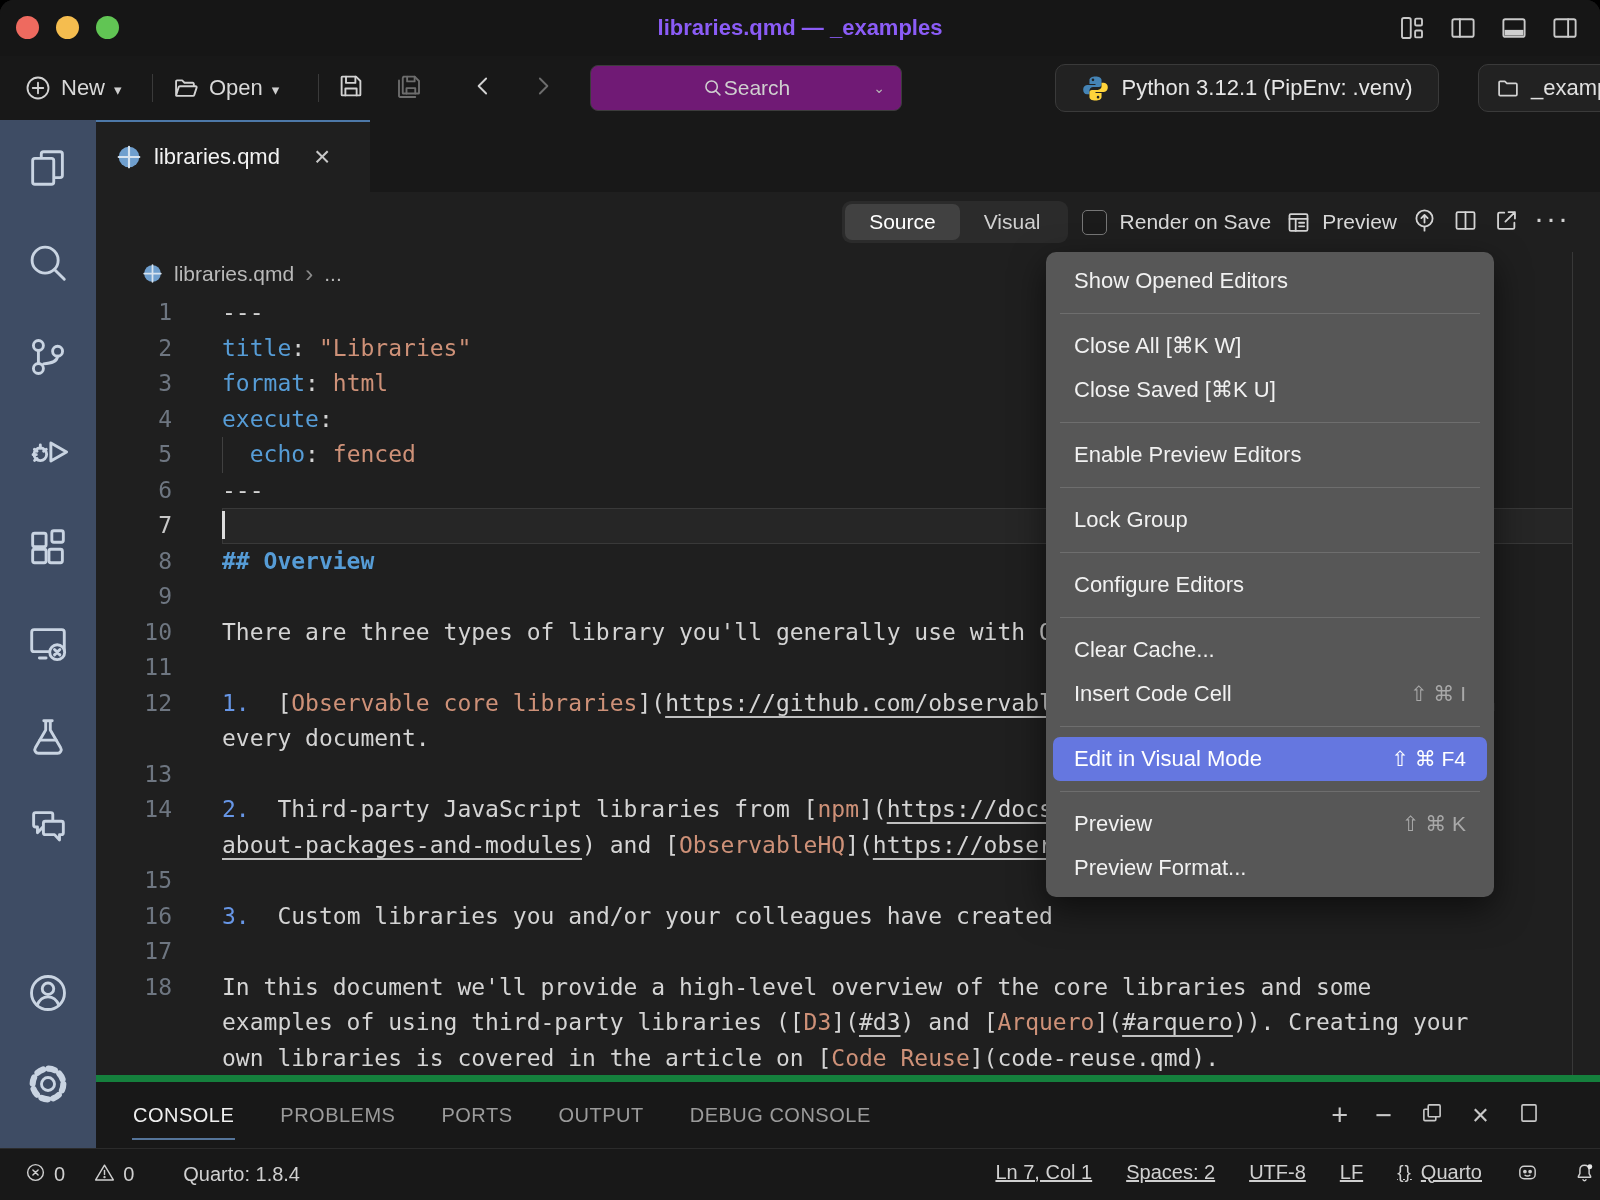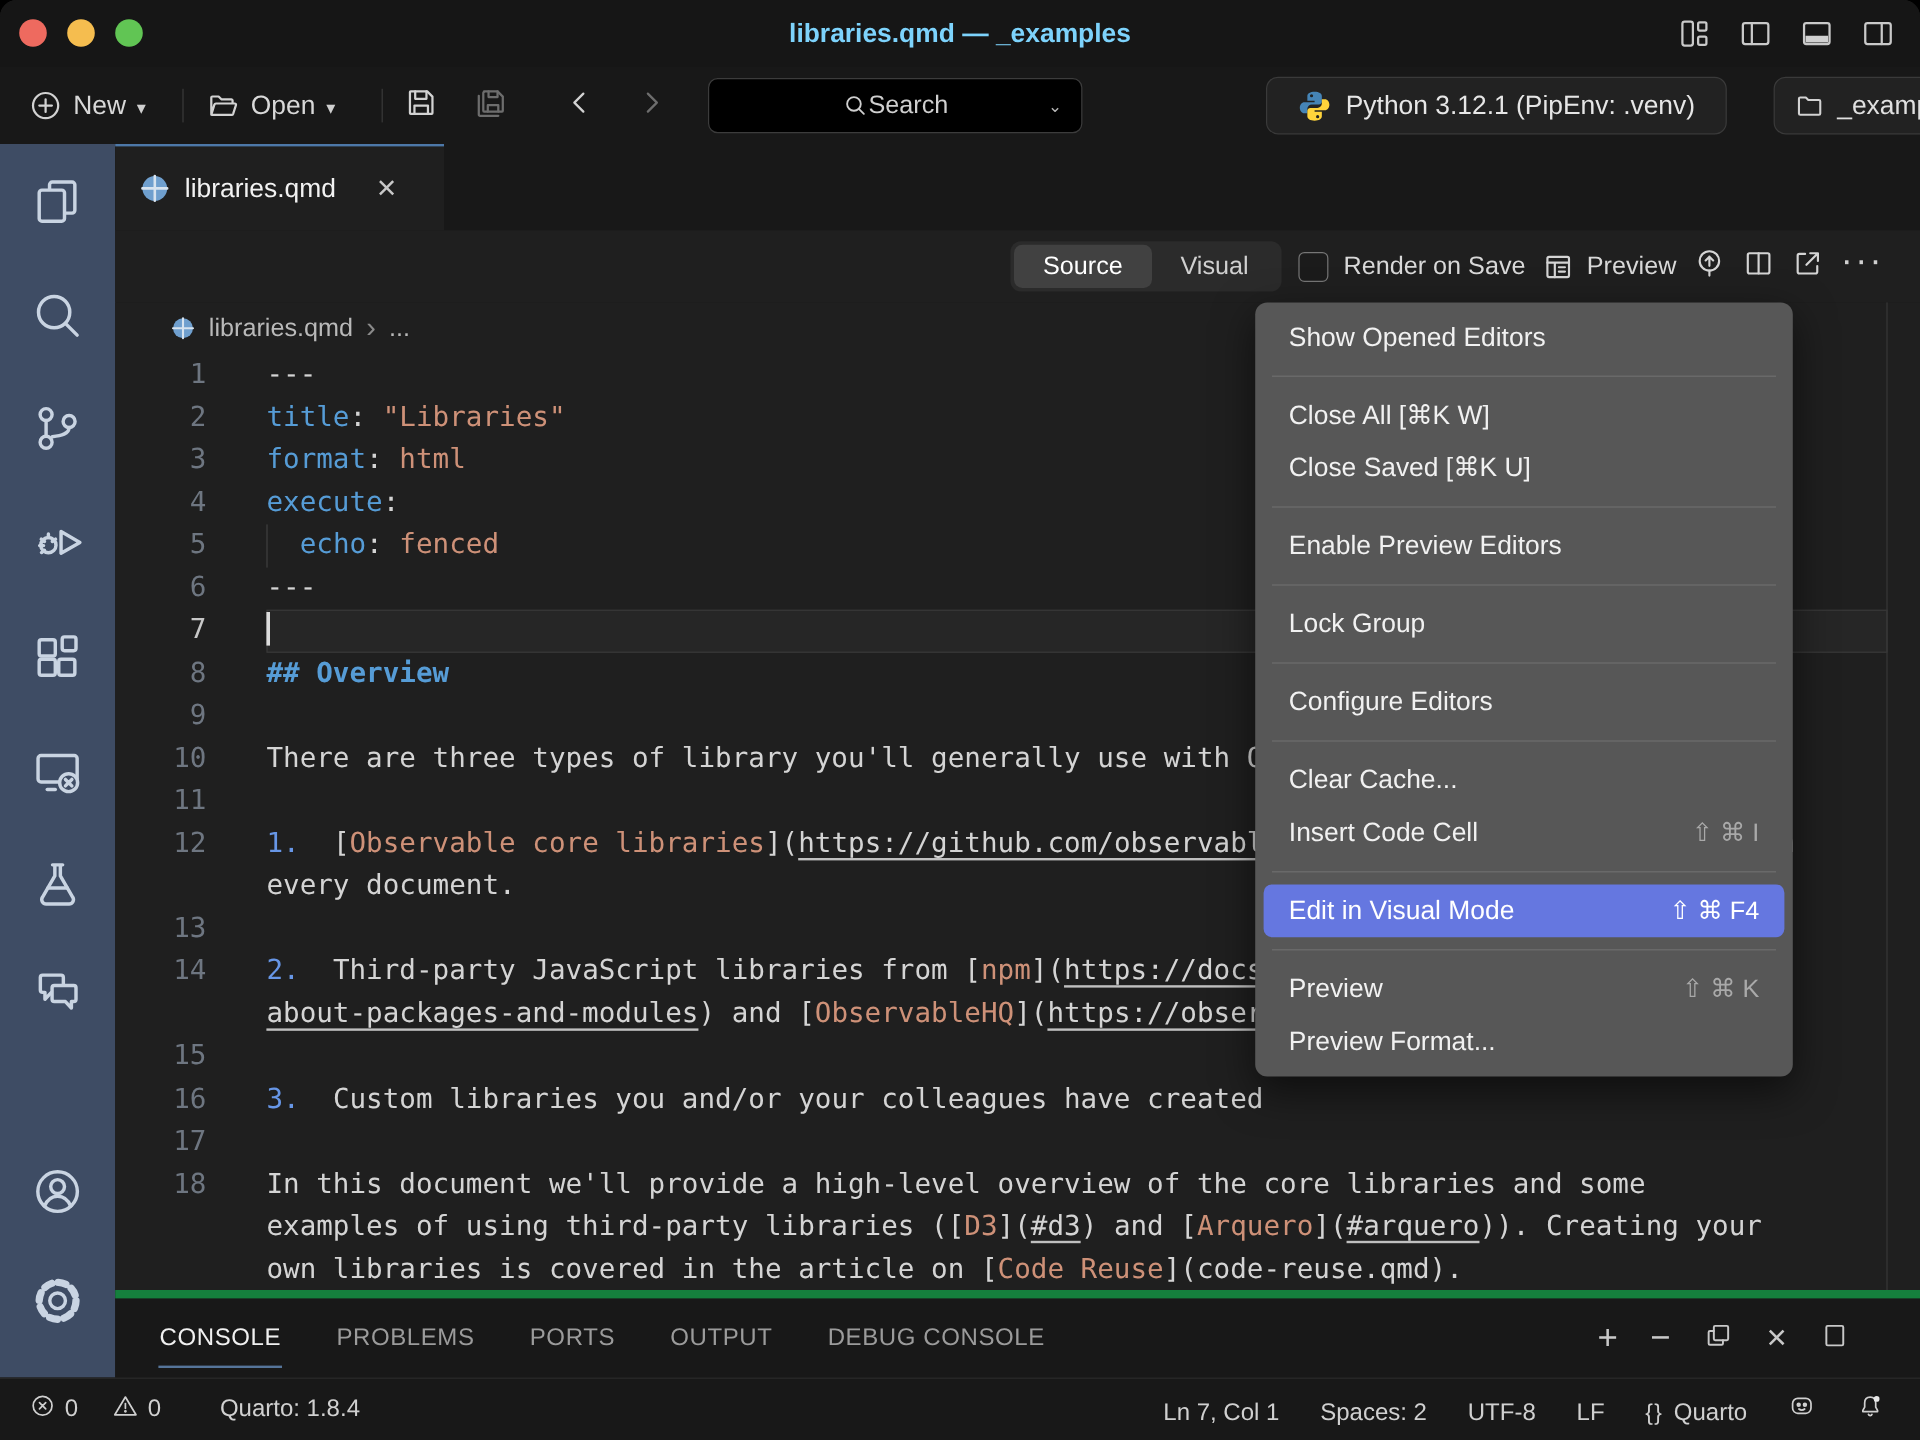--- a/index.html
+++ b/index.html
@@ -5,34 +5,34 @@
   html,body{margin:0;padding:0;background:#000;width:1600px;height:1200px;overflow:hidden;}
   .window{position:relative;width:1600px;height:1200px;background:#1f1f1f;border-radius:14px 14px 0 0;overflow:hidden;
           font-family:"Liberation Sans",sans-serif;color:#d4d4d4;}
   svg{fill:none;stroke-linecap:round;stroke-linejoin:round;}
 
   
   .titlebar{position:absolute;left:0;top:0;right:0;height:56px;background:#161616;}
   .lights{position:absolute;left:16px;top:16px;display:flex;gap:17px;}
   .light{width:23px;height:23px;border-radius:50%;}
   .title{position:absolute;left:0;right:0;top:0;height:56px;line-height:56px;text-align:center;
-         font-size:22px;font-weight:600;color:#7dd3fc;}
+         font-size:22px;font-weight:600;color:#8b5cf6;}
   .winbtns{position:absolute;right:20px;top:13px;display:flex;gap:21px;}
   .winbtns svg{width:30px;height:30px;stroke:#c9c9c9;stroke-width:1.5;}
 
   
   .toolbar{position:absolute;left:0;top:56px;right:0;height:64px;background:#181818;border-bottom:1px solid #101010;}
   .abs{position:absolute;top:50%;transform:translateY(-50%);}
   .tbtn{display:flex;align-items:center;gap:9px;font-size:22px;color:#d8d8d8;}
   .tbtn svg{width:28px;height:28px;stroke:#d2d2d2;stroke-width:1.6;}
   .caret{font-size:15px;color:#cfcfcf;margin-top:3px;}
   .tbsep{position:absolute;top:50%;transform:translateY(-50%);width:1px;height:28px;background:#3a3a3a;}
   .iconbtn svg{width:30px;height:30px;stroke:#d2d2d2;stroke-width:1.5;}
   .dim svg{stroke:#6d6d6d;}
-  .searchbox{left:590px;width:310px;height:44px;background:#000000;border:1px solid #3c3c3c;border-radius:8px;
+  .searchbox{left:590px;width:310px;height:44px;background:#701a75;border:1px solid #3c3c3c;border-radius:8px;
              display:flex;align-items:center;justify-content:center;font-size:21px;color:#cfcfcf;position:absolute;}
   .searchbox svg{width:22px;height:22px;stroke:#cfcfcf;stroke-width:1.7;}
   .searchbox .sb-caret{position:absolute;right:16px;font-size:14px;color:#b5b5b5;}
   .pybtn{left:1055px;width:382px;height:46px;background:#222;border:1px solid #3a3a3a;border-radius:10px;
          display:flex;align-items:center;justify-content:center;gap:11px;font-size:22px;color:#e6e6e6;position:absolute;}
   .pybtn svg{width:29px;height:29px;}
   .projbtn{left:1478px;width:200px;height:46px;background:#222;border:1px solid #3a3a3a;border-radius:10px;
            display:flex;align-items:center;gap:10px;padding:0 16px;font-size:22px;color:#e0e0e0;position:absolute;white-space:nowrap;}
   .projbtn svg{width:26px;height:26px;stroke:#d2d2d2;stroke-width:1.6;flex:none;}
 
@@ -103,21 +103,21 @@
   .ptab.active{color:#f0f0f0;}
   .ptab.active::after{content:"";position:absolute;left:22px;right:22px;bottom:8px;height:2px;background:#557499;}
   .pactions{position:absolute;right:58px;top:0;bottom:0;display:flex;align-items:center;gap:27px;}
   .pactions .pa{color:#c8c8c8;font-size:29px;line-height:1;}
   .pactions svg{width:26px;height:26px;stroke:#c8c8c8;stroke-width:1.5;}
 
   
   .statusbar{position:absolute;left:0;top:1148px;right:0;height:52px;background:#181818;border-top:1px solid #2b2b2b;
              box-sizing:border-box;display:flex;align-items:center;font-size:20px;color:#d0d0d0;}
   .sleft{display:flex;align-items:center;gap:7px;padding-left:24px;}
-  .sright{margin-left:auto;display:flex;align-items:flex-end;gap:34px;padding-right:30px;}
+  .sright{margin-left:auto;display:flex;align-items:flex-start;gap:34px;padding-right:4px;text-decoration:underline;}
   .statusbar svg{width:23px;height:23px;stroke:#cfcfcf;stroke-width:1.5;}
   .sgap{width:14px;}
   .langgrp{display:flex;align-items:center;gap:9px;}
   .braces{font-size:19px;letter-spacing:1px;}
 </style>
 </head>
 <body>
 
 <div class="window">
 

